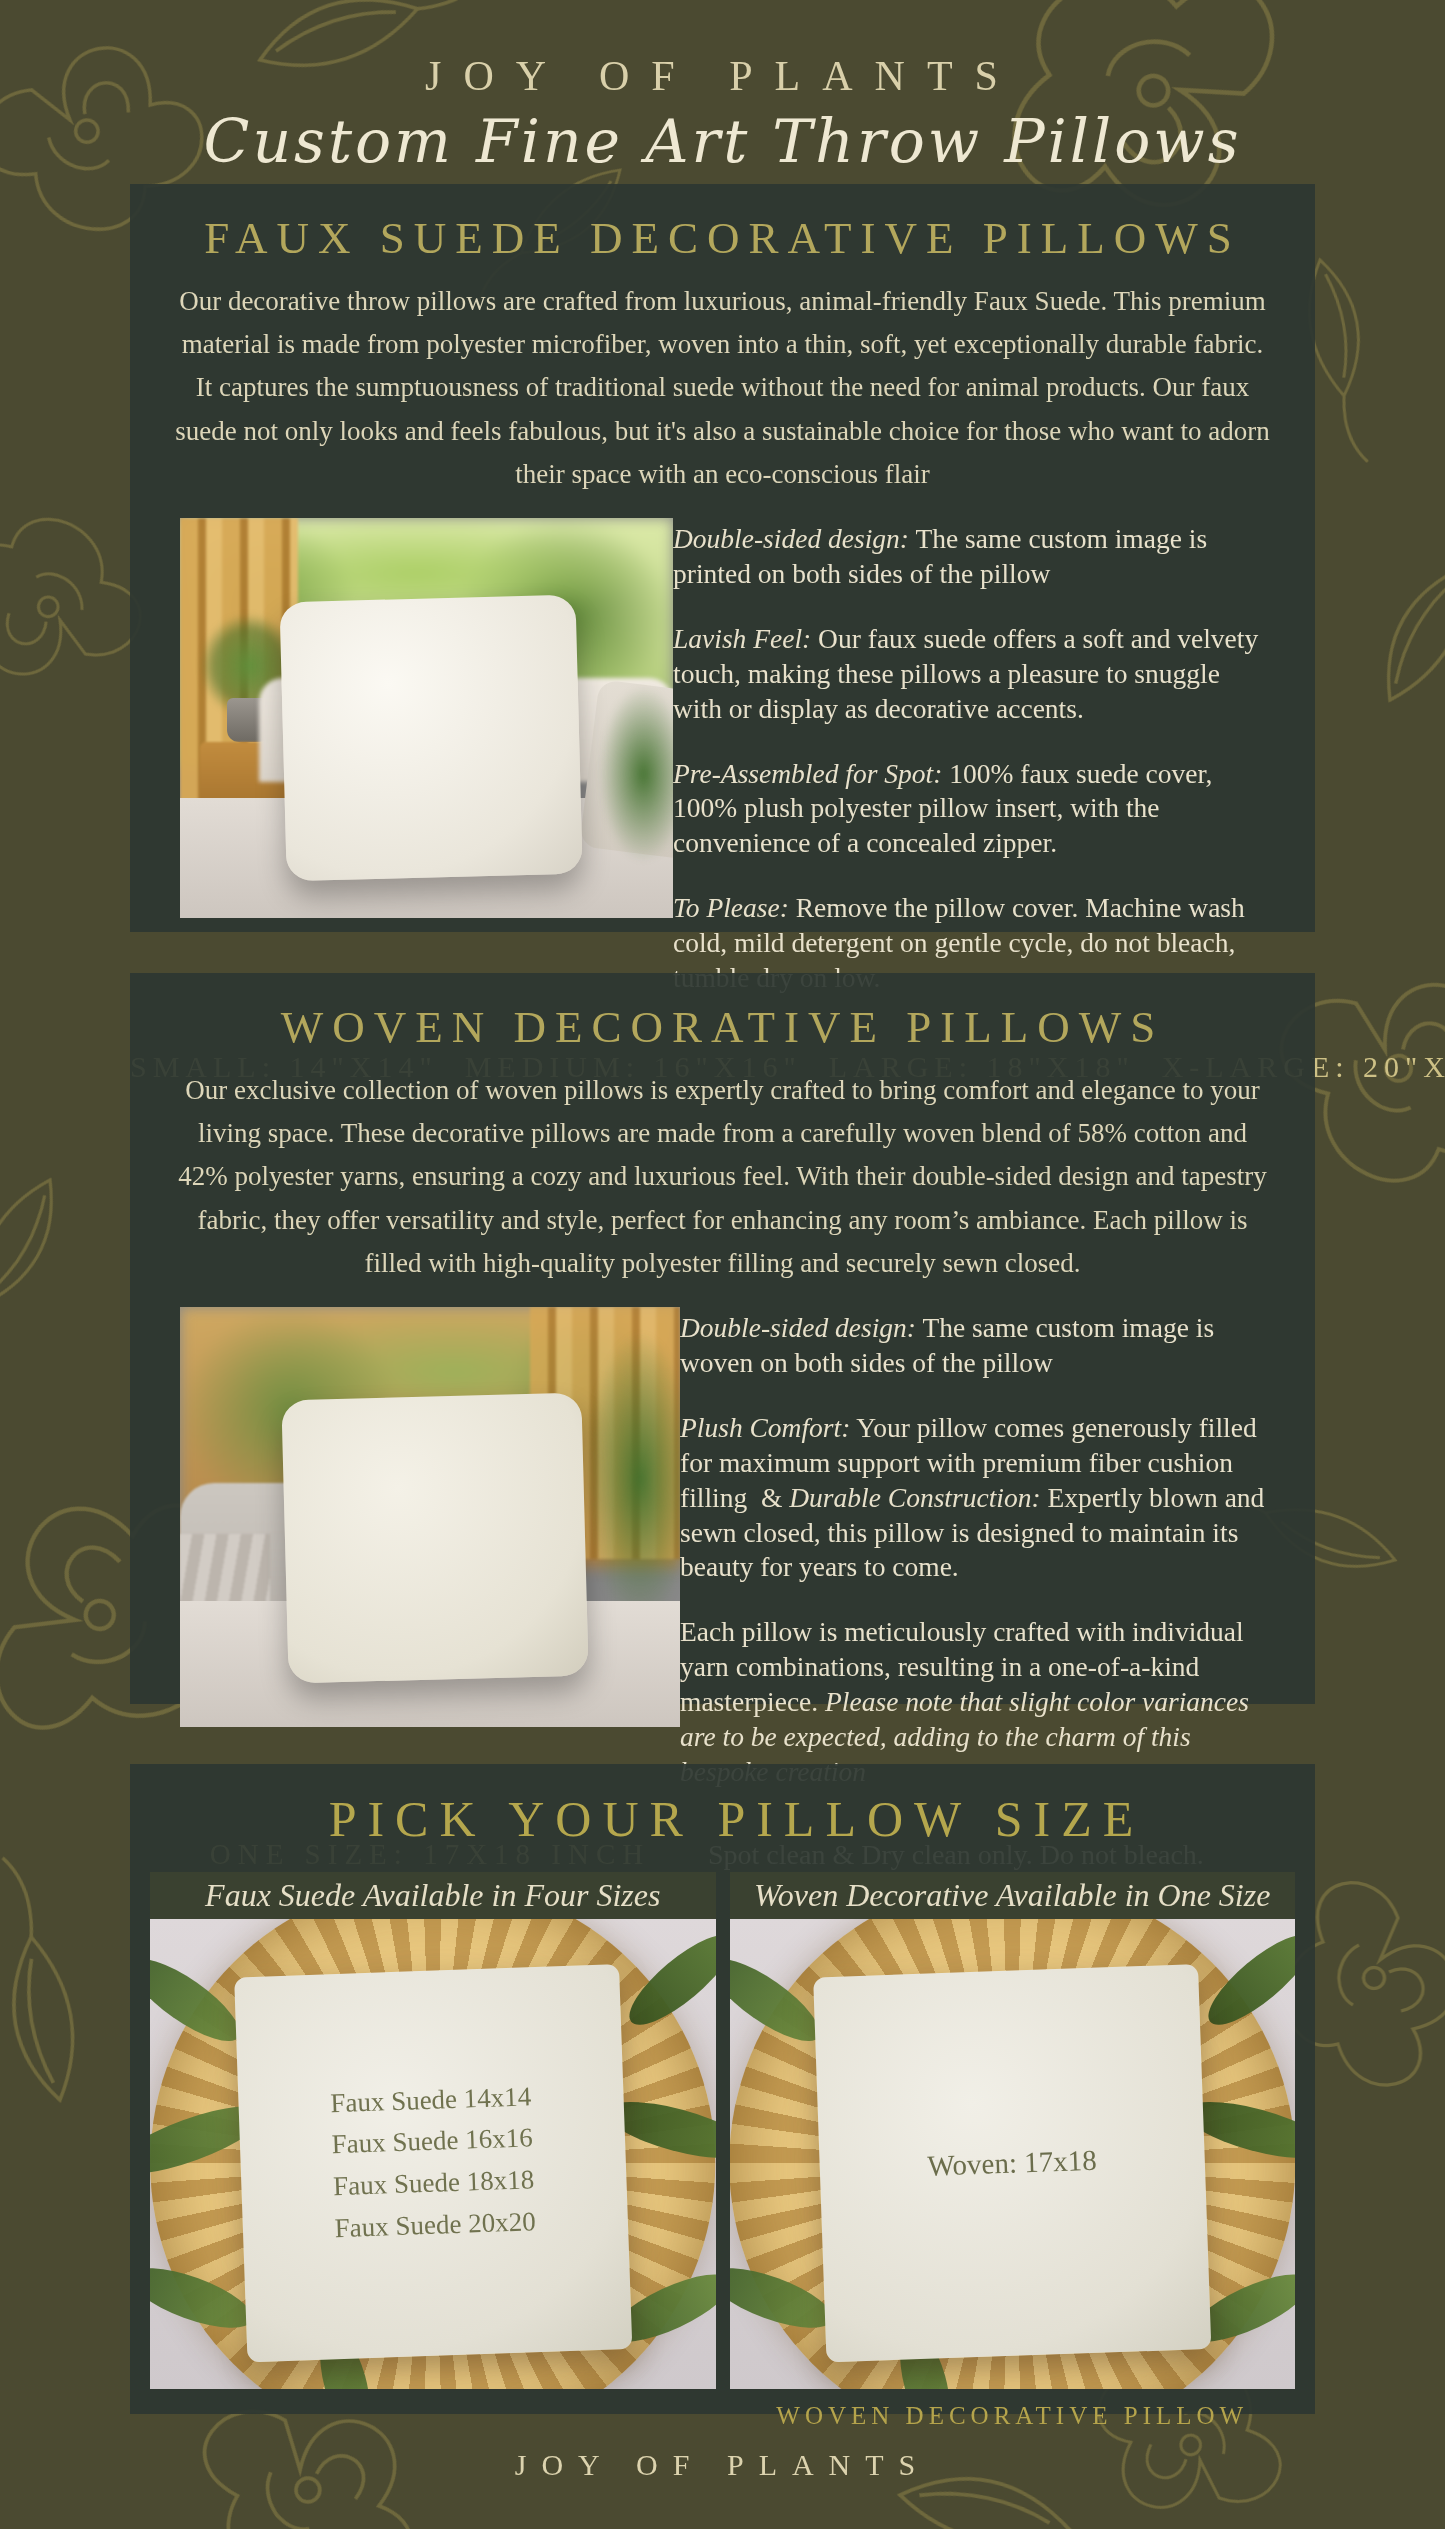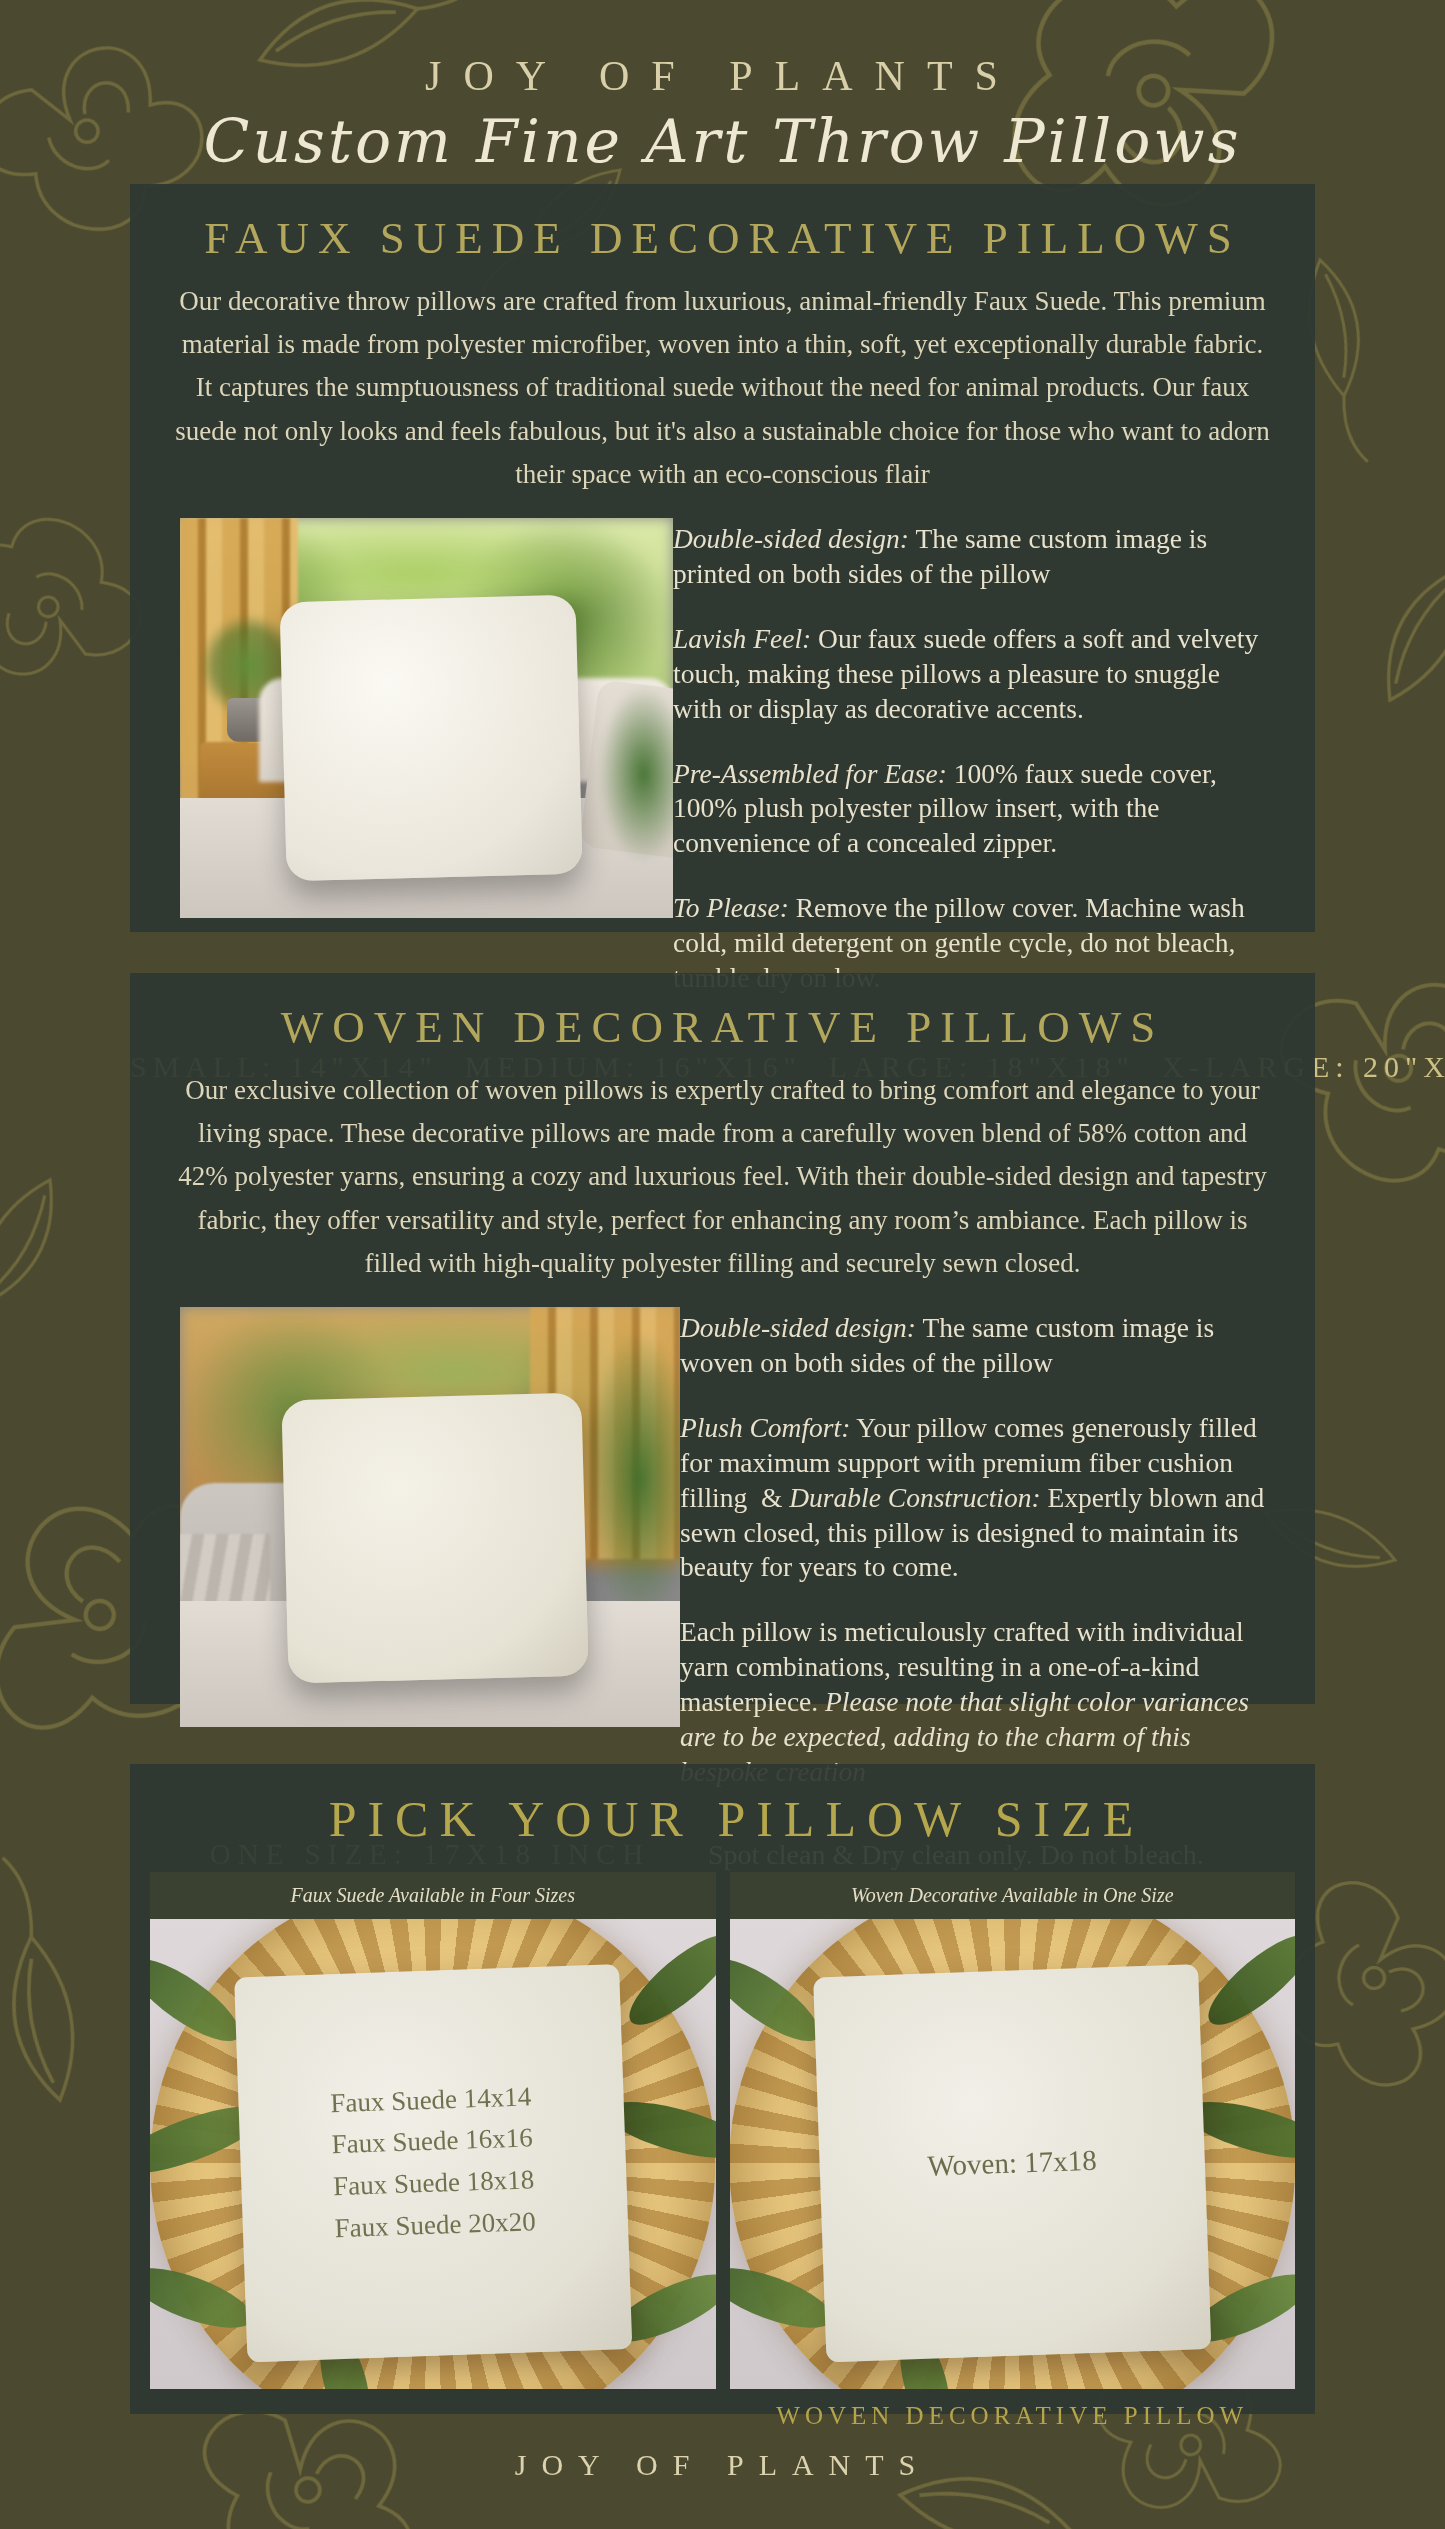--- a/index.html
+++ b/index.html
@@ -34,21 +34,21 @@
     letter-spacing:6px;white-space:pre;}
   .bottom-row{display:flex;gap:28px;margin:18px 42px 0 50px;align-items:baseline;}
   .one-size{width:500px;flex:none;text-align:center;color:#cec186;font-size:29px;letter-spacing:7px;}
   .care-line{flex:1;font-size:28px;color:#e8e1cb;}
   
   .pick-title{margin:26px 0 0;text-align:center;font-weight:400;color:#b5a74d;
     font-size:50px;letter-spacing:11px;padding-left:28px;}
   .cards{display:flex;gap:14px;margin:24px 20px 0;}
   .card{flex:1;min-width:0;}
   .card-caption{height:47px;background:#3a4130;display:flex;align-items:center;justify-content:center;
-    font-style:italic;font-size:20px;color:#e6dfc7;}
+    font-style:italic;font-size:32px;color:#e6dfc7;}
   .card-photo{height:470px;position:relative;overflow:hidden;}
   .card-label{margin-top:13px;text-align:center;color:#b5a44c;font-size:25px;letter-spacing:5px;}
   
   .footer-brand{position:absolute;top:2448px;left:0;width:100%;z-index:2;text-align:center;
     color:#dcd3ae;font-size:30px;letter-spacing:15px;}
   
   .scene{position:absolute;inset:0;}
   .lyr{position:absolute;}
   .foliage{left:0;right:0;top:0;height:62%;filter:blur(7px);
     background:
@@ -168,21 +168,21 @@
         <div class="lyr sofaback"></div>
         <div class="lyr seat"></div>
         <div class="lyr sidepillow"></div>
         <div class="lyr plantright"></div>
         <div class="lyr mainpillow"></div>
       </div>
     </div>
     <ul class="features">
       <li class="feature"><span class="it">Double-sided design:</span><span> The same custom image is printed on both sides of the pillow</span></li>
       <li class="feature"><span class="it">Lavish Feel:</span><span> Our faux suede offers a soft and velvety touch, making these pillows a pleasure to snuggle with or display as decorative accents.</span></li>
-      <li class="feature"><span class="it">Pre-Assembled for Ease:</span><span> 100% faux suede cover, 100% plush polyester pillow insert, with the convenience of a concealed zipper.</span></li>
+      <li class="feature"><span class="it">Pre-Assembled for Spot:</span><span> 100% faux suede cover, 100% plush polyester pillow insert, with the convenience of a concealed zipper.</span></li>
       <li class="feature"><span class="it">To Please:</span><span> Remove the pillow cover. Machine wash cold, mild detergent on gentle cycle, do not bleach, tumble dry on low.</span></li>
     </ul>
   </div>
   <div class="sizes-line">SMALL: 14"X14"  MEDIUM: 16"X16"  LARGE: 18"X18"  X-LARGE: 20"X20"</div>
 </section>
 
 <section class="panel panel2">
   <h2 class="section-title">WOVEN DECORATIVE PILLOWS</h2>
   <p class="section-desc">Our exclusive collection of woven pillows is expertly crafted to bring comfort and elegance to your living space. These decorative pillows are made from a carefully woven blend of 58% cotton and 42% polyester yarns, ensuring a cozy and luxurious feel. With their double-sided design and tapestry fabric, they offer versatility and style, perfect for enhancing any room’s ambiance. Each pillow is filled with high-quality polyester filling and securely sewn closed.</p>
   <div class="content-row">

